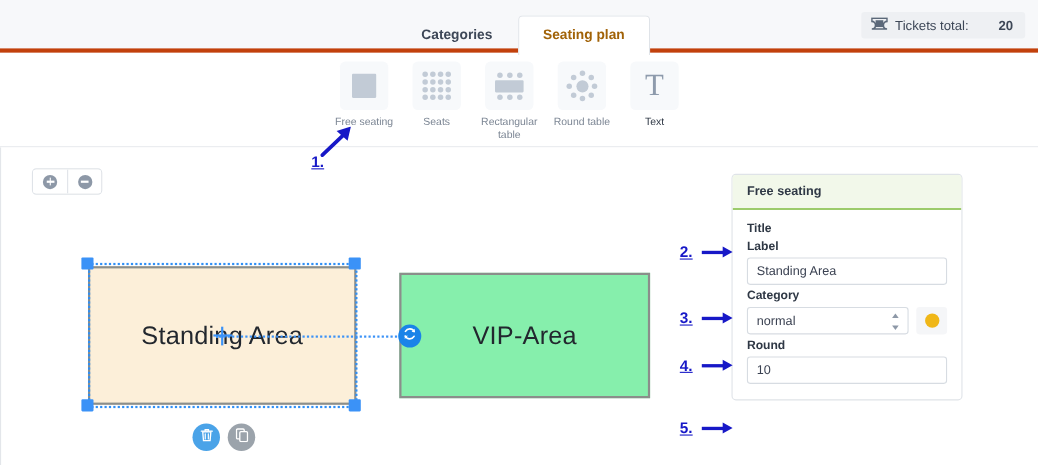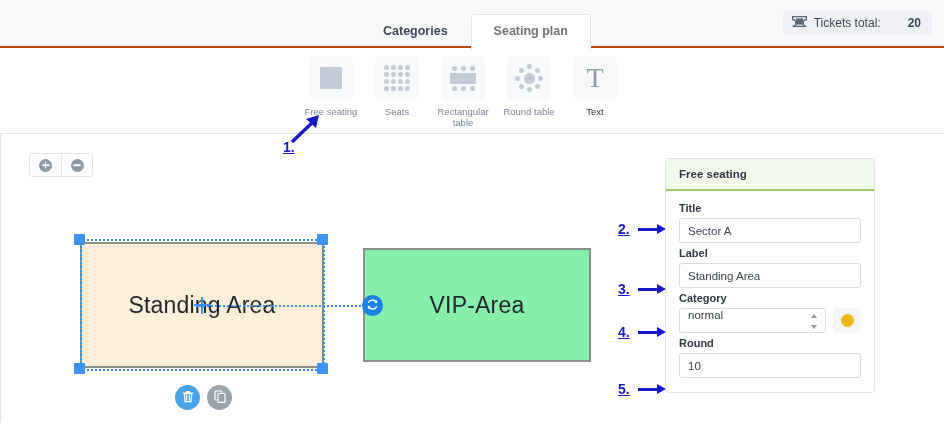--- a/index.html
+++ b/index.html
@@ -10,38 +10,38 @@
     font-family:"Liberation Sans", sans-serif;
     color:#3b4252;
     overflow:hidden;
     position:relative;
   }
 
   
   .topbar {
     position:absolute; left:0; top:0; width:944px; height:48px;
     background:#f7f8fa;
-    border-bottom:2px solid #c2410c;
+    border-bottom:4px solid #c2410c;
   }
   .tabs { position:absolute; left:360px; top:14px; display:flex; align-items:flex-end; }
   .tab {
     font-size:12.5px; font-weight:bold;
     padding:10px 22px 11px;
     border:1px solid transparent;
     border-bottom:none;
     border-radius:4px 4px 0 0;
     color:#3d4757;
     cursor:pointer;
     line-height:1;
     background:transparent;
   }
   .tab.active {
     background:#ffffff;
     border-color:#dfe3e8;
-    color:#737373;
+    color:#a16207;
     position:relative;
     z-index:3;
     box-shadow:0 1px 0 0 #ffffff;
     margin-bottom:-1px;
     padding-bottom:12px;
   }
 
   .tickets-total {
     position:absolute; right:12px; top:11px;
     display:flex; align-items:center; gap:7px;
@@ -188,21 +188,21 @@
     width:100%; height:25px;
     border:1px solid #d7dce2; border-radius:3px;
     padding:0 8px; font-size:11.5px; color:#3b4252;
     font-family:"Liberation Sans", sans-serif;
     background:#fff; outline:none;
   }
   .cat-row { display:flex; align-items:center; gap:7px; }
   .select-wrap {
     position:relative; flex:1; height:25px;
     border:1px solid #d7dce2; border-radius:3px; background:#fff;
-    display:flex; padding:0 8px;
+    display:flex; align-items:center; padding:0 8px;
     font-size:11.5px; color:#3b4252; cursor:pointer;
   }
   .spinner { position:absolute; right:7px; top:4px; width:7px; height:17px; }
   .spinner i { position:absolute; left:0; width:0; height:0; border-left:3.5px solid transparent; border-right:3.5px solid transparent; }
   .spinner i.up { top:1px; border-bottom:4px solid #8d98a7; }
   .spinner i.dn { bottom:1px; border-top:4px solid #8d98a7; }
   .swatch-box {
     width:28px; height:25px; background:#f5f6f8; border-radius:3px;
     display:flex; align-items:center; justify-content:center; cursor:pointer;
   }
@@ -376,21 +376,20 @@
     </span>
   </div>
 </div>
 
 <div class="panel">
   <div class="panel-head" style="border-bottom-color: rgb(156, 203, 107);">Free seating</div>
   <div class="panel-body">
 
     <div class="field">
       <label>Title</label>
-      <input type="text" value="Sector A" style="">
     </div>
 
     <div class="field">
       <label>Label</label>
       <input type="text" value="Standing Area" style="">
     </div>
 
     <div class="field">
       <label>Category</label>
       <div class="cat-row">

